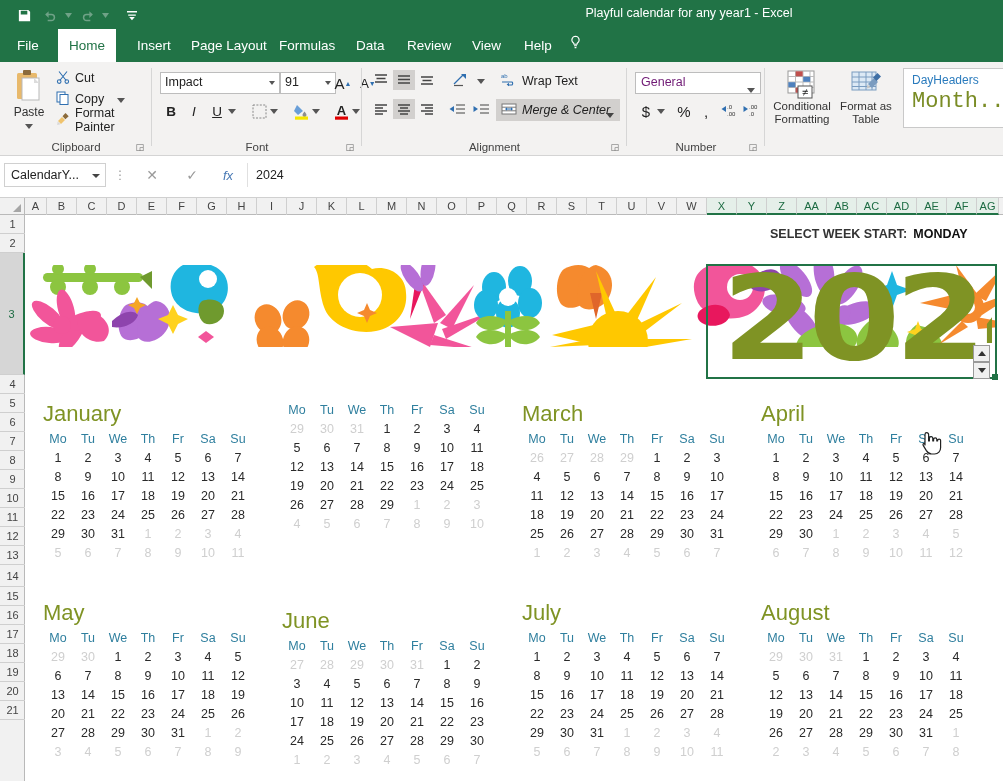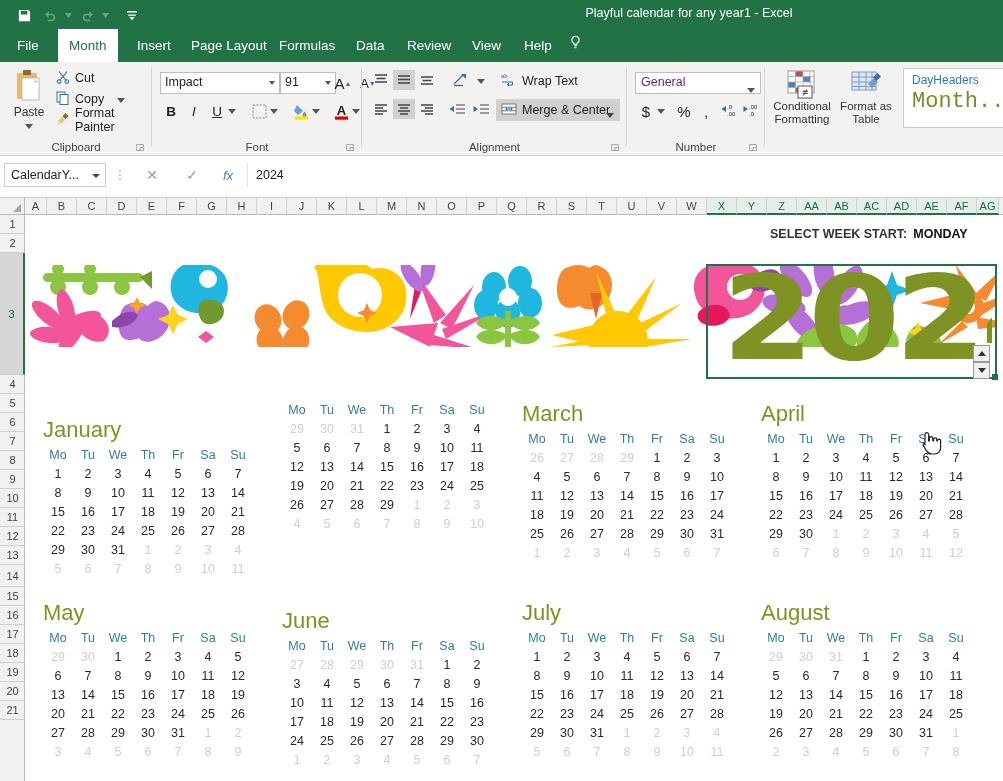--- a/index.html
+++ b/index.html
@@ -264,21 +264,21 @@
         </svg>
     </div>
   </div>
   <div class="titlebar-title">
     <span class="tt-inner">Playful calendar for any year1  -  Excel</span>
   </div>
 </div>
 
 <div class="tabstrip">
   <div class="tab" style="left:6px;">File</div>
-  <div class="tab active" style="left:58px;">Month</div>
+  <div class="tab active" style="left:58px;">Home</div>
   <div class="tab" style="left:126px;">Insert</div>
   <div class="tab" style="left:180px;">Page Layout</div>
   <div class="tab" style="left:268px;">Formulas</div>
   <div class="tab" style="left:345px;">Data</div>
   <div class="tab" style="left:396px;">Review</div>
   <div class="tab" style="left:461px;">View</div>
   <div class="tab" style="left:513px;">Help</div>
   <div class="tellme" style="left:569px;">
     <span>
       <svg width="13" height="15" viewBox="0 0 13 15">
@@ -462,21 +462,21 @@
           <path fill="#2f6fb0" d="M6 4L1.5 7 6 10z"></path>
           <path stroke="#444" stroke-width="1.2" d="M8 3h9M8 7h9M8 11h9"></path>
         </svg>
     </div>
     <div class="abtn" style="left:108px; top:37px;">
       <svg width="18" height="14" viewBox="0 0 18 14">
           <path fill="#2f6fb0" d="M1.5 4L6 7l-4.5 3z"></path>
           <path stroke="#444" stroke-width="1.2" d="M8 3h9M8 7h9M8 11h9"></path>
         </svg>
     </div>
-    <div class="wide-btn sel" style="left:134px; top:37px; width:124px;">
+    <div class="wide-btn sel" style="left:134px; top:37px; width:124px;font-style:italic;">
       <span>
         <svg width="16" height="14" viewBox="0 0 16 14">
             <rect x="1" y="2" width="14" height="10" fill="#fff" stroke="#777"></rect>
             <path stroke="#777" d="M1 5.2h14M1 8.8h14"></path>
             <path fill="#2f6fb0" d="M4 7l2-1.7v3.4zM12 7l-2-1.7v3.4z"></path>
             <path stroke="#2f6fb0" stroke-width="1.1" d="M5 7h6"></path>
           </svg>
       </span>
       <span>Merge &amp; Center</span>
       <span style="position:absolute;right:6px;top:8px">
@@ -792,21 +792,21 @@
   <div class="spinner">
     <div class="spin-btn">
         <span class="spin-arrow-up"></span>
       </div>
     <div class="spin-btn">
         <span class="spin-arrow-dn"></span>
       </div>
   </div>
 
   <div id="months-layer">
-      <div class="month" style="left: 18px; top: 186px; margin-top: 16px;">
+      <div class="month" style="left: 18px; top: 186px;">
         <div class="month-name">January</div>
         <div class="dow-row">
           <div class="dow">Mo</div>
           <div class="dow">Tu</div>
           <div class="dow">We</div>
           <div class="dow">Th</div>
           <div class="dow">Fr</div>
           <div class="dow">Sa</div>
           <div class="dow">Su</div>
         </div>

